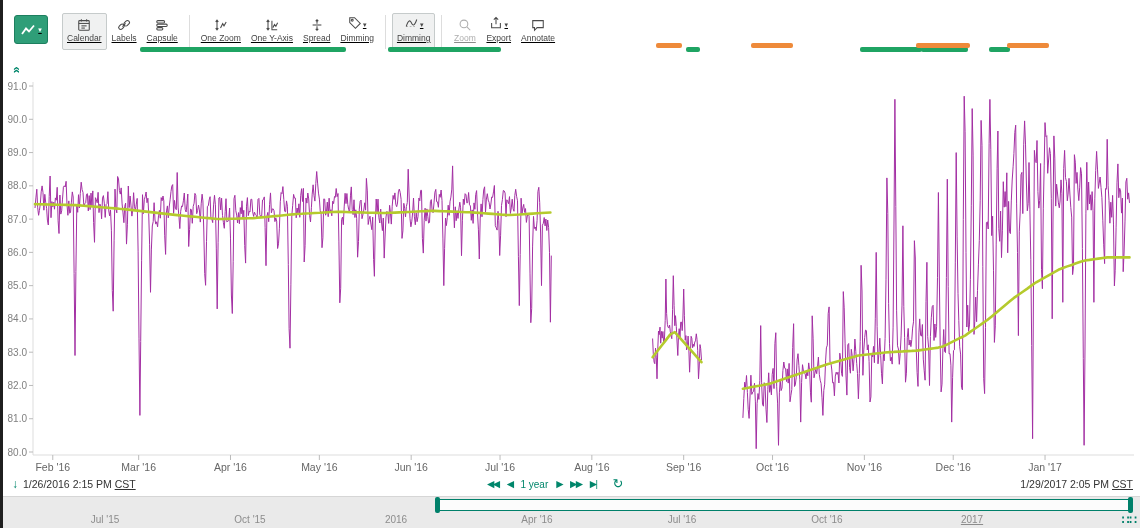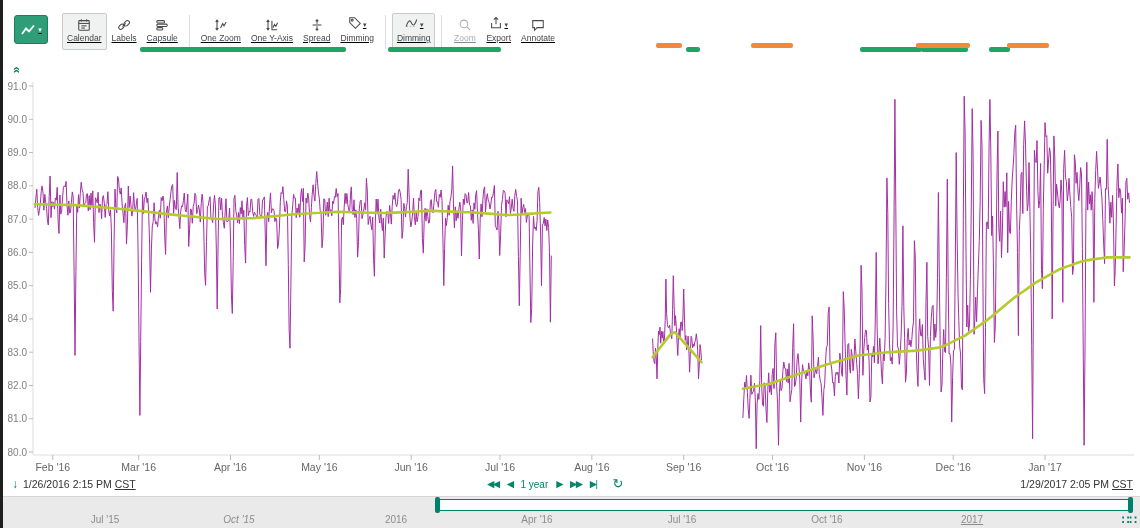--- a/index.html
+++ b/index.html
@@ -287,20 +287,20 @@
       <span><span>1/29/2017 2:05 PM</span>&nbsp;<span class="tz">CST</span></span>
     </div>
   </div>
 
   <div class="timeline" id="timeline">
     <div class="sel" id="tl-sel" style="left: 434px; width: 694px;"></div>
     <div class="handle" id="tl-hl" style="left: 432px;"></div>
     <div class="handle" id="tl-hr" style="left: 1125px;"></div>
     <span class="grip">∷∷</span>
   <span class="tl-label" style="left: 102px;">Jul '15</span>
-      <span class="tl-label" style="left: 236px; font-style: italic;">Oct '15</span>
+      <span class="tl-label" style="left: 247px;">Oct '15</span>
       <span class="tl-label" style="left: 393px;">2016</span>
       <span class="tl-label" style="left: 534px;">Apr '16</span>
       <span class="tl-label" style="left: 679px;">Jul '16</span>
       <span class="tl-label" style="left: 824px;">Oct '16</span>
       <span class="tl-label" style="left: 969px; text-decoration: underline;">2017</span>
     </div>
 </div>
 
 </body></html>

